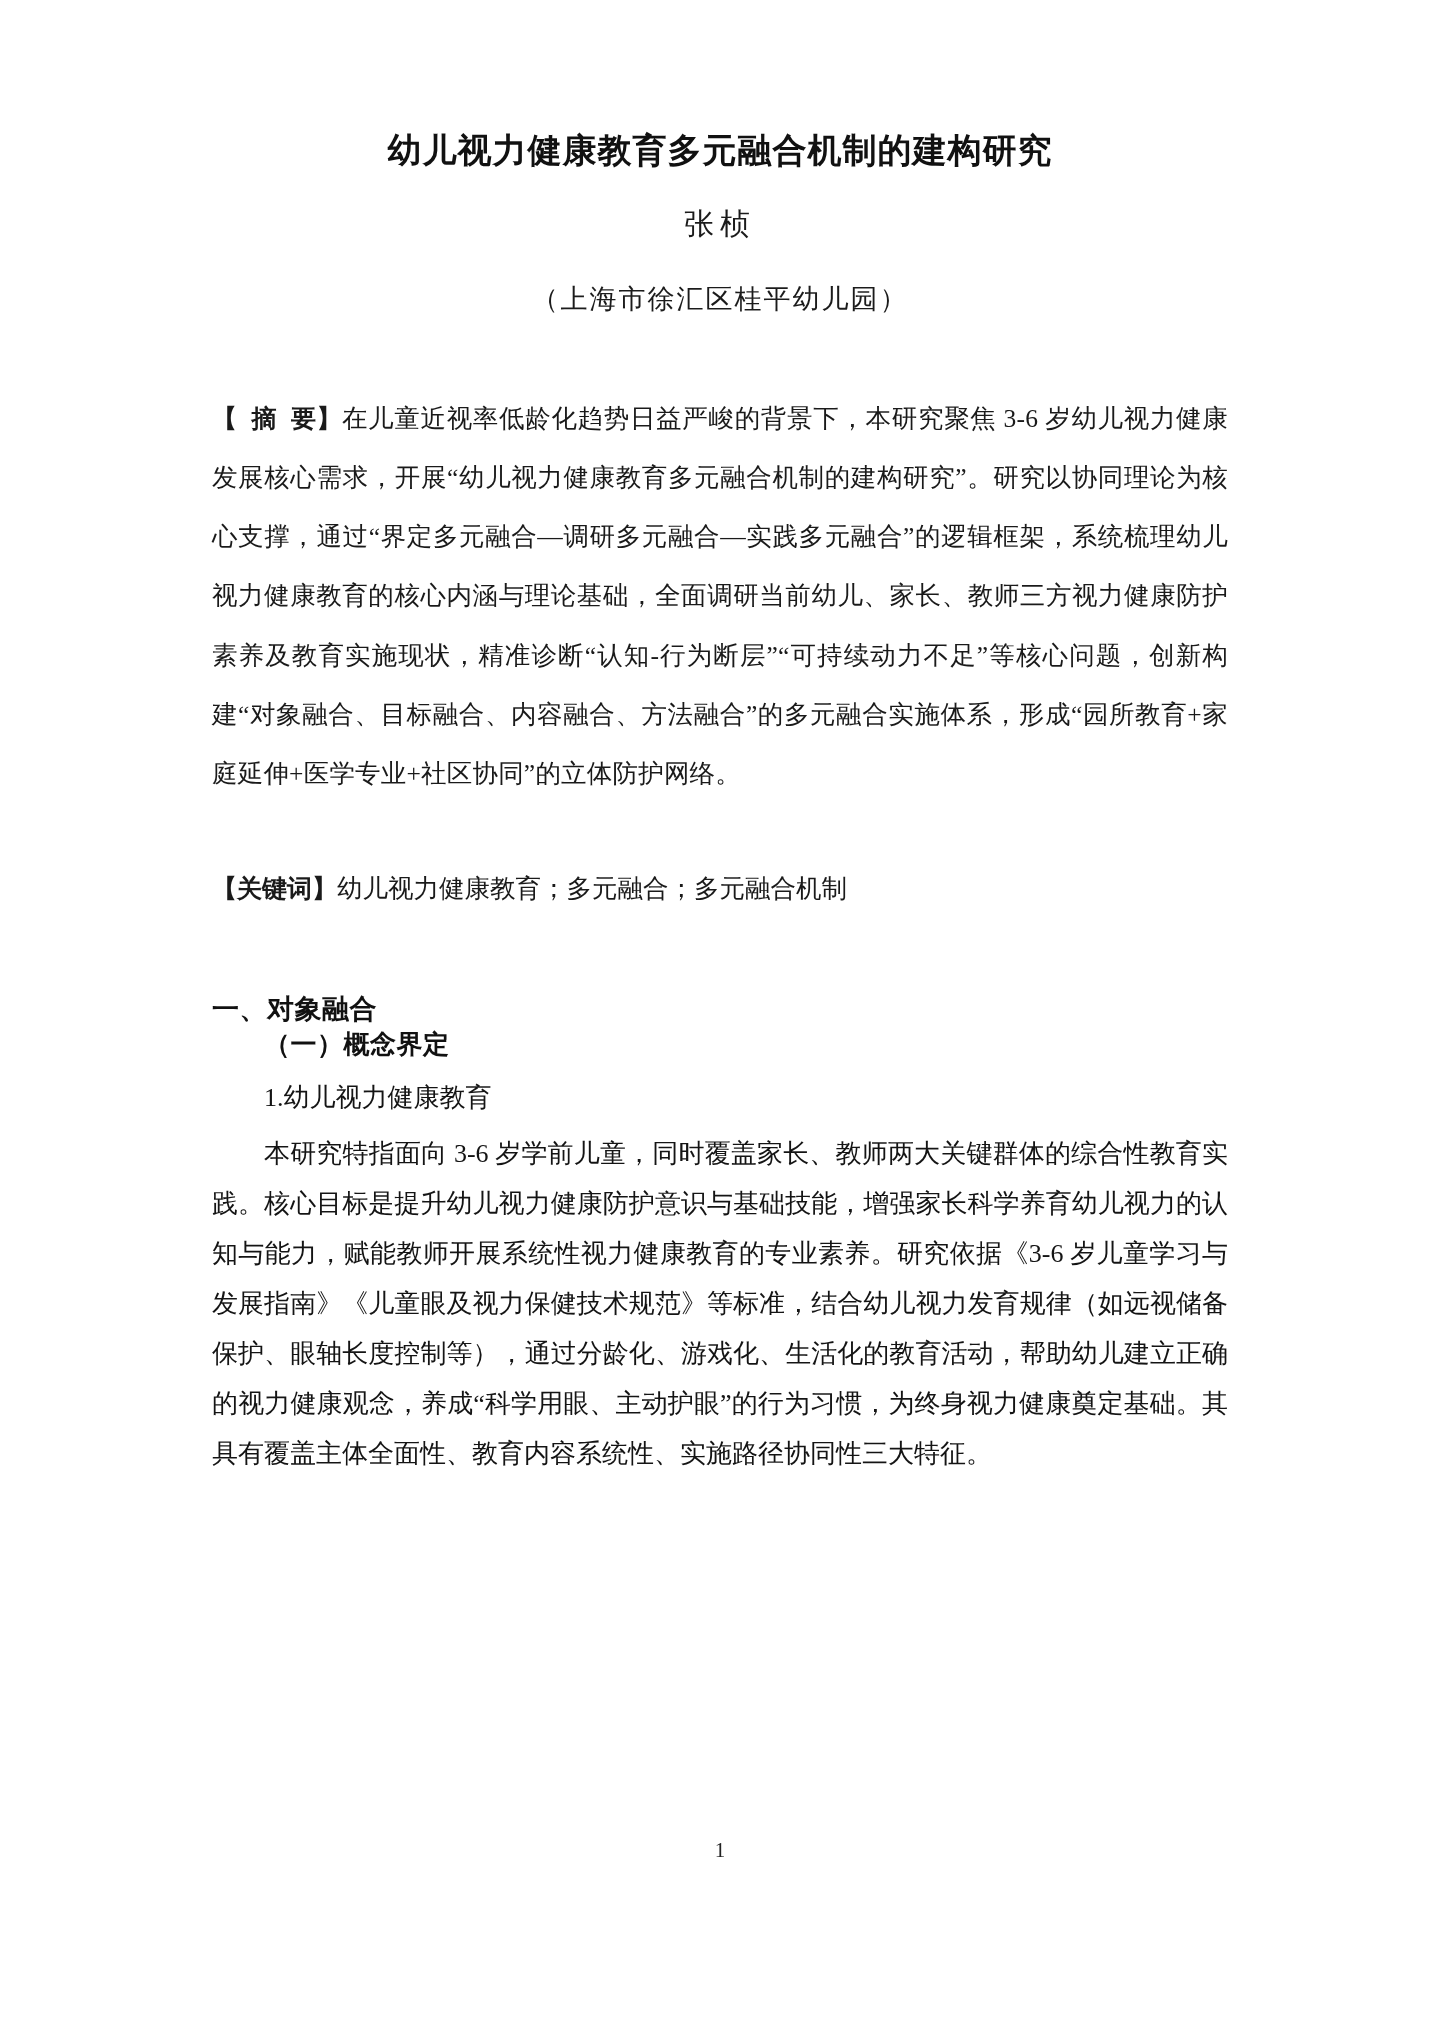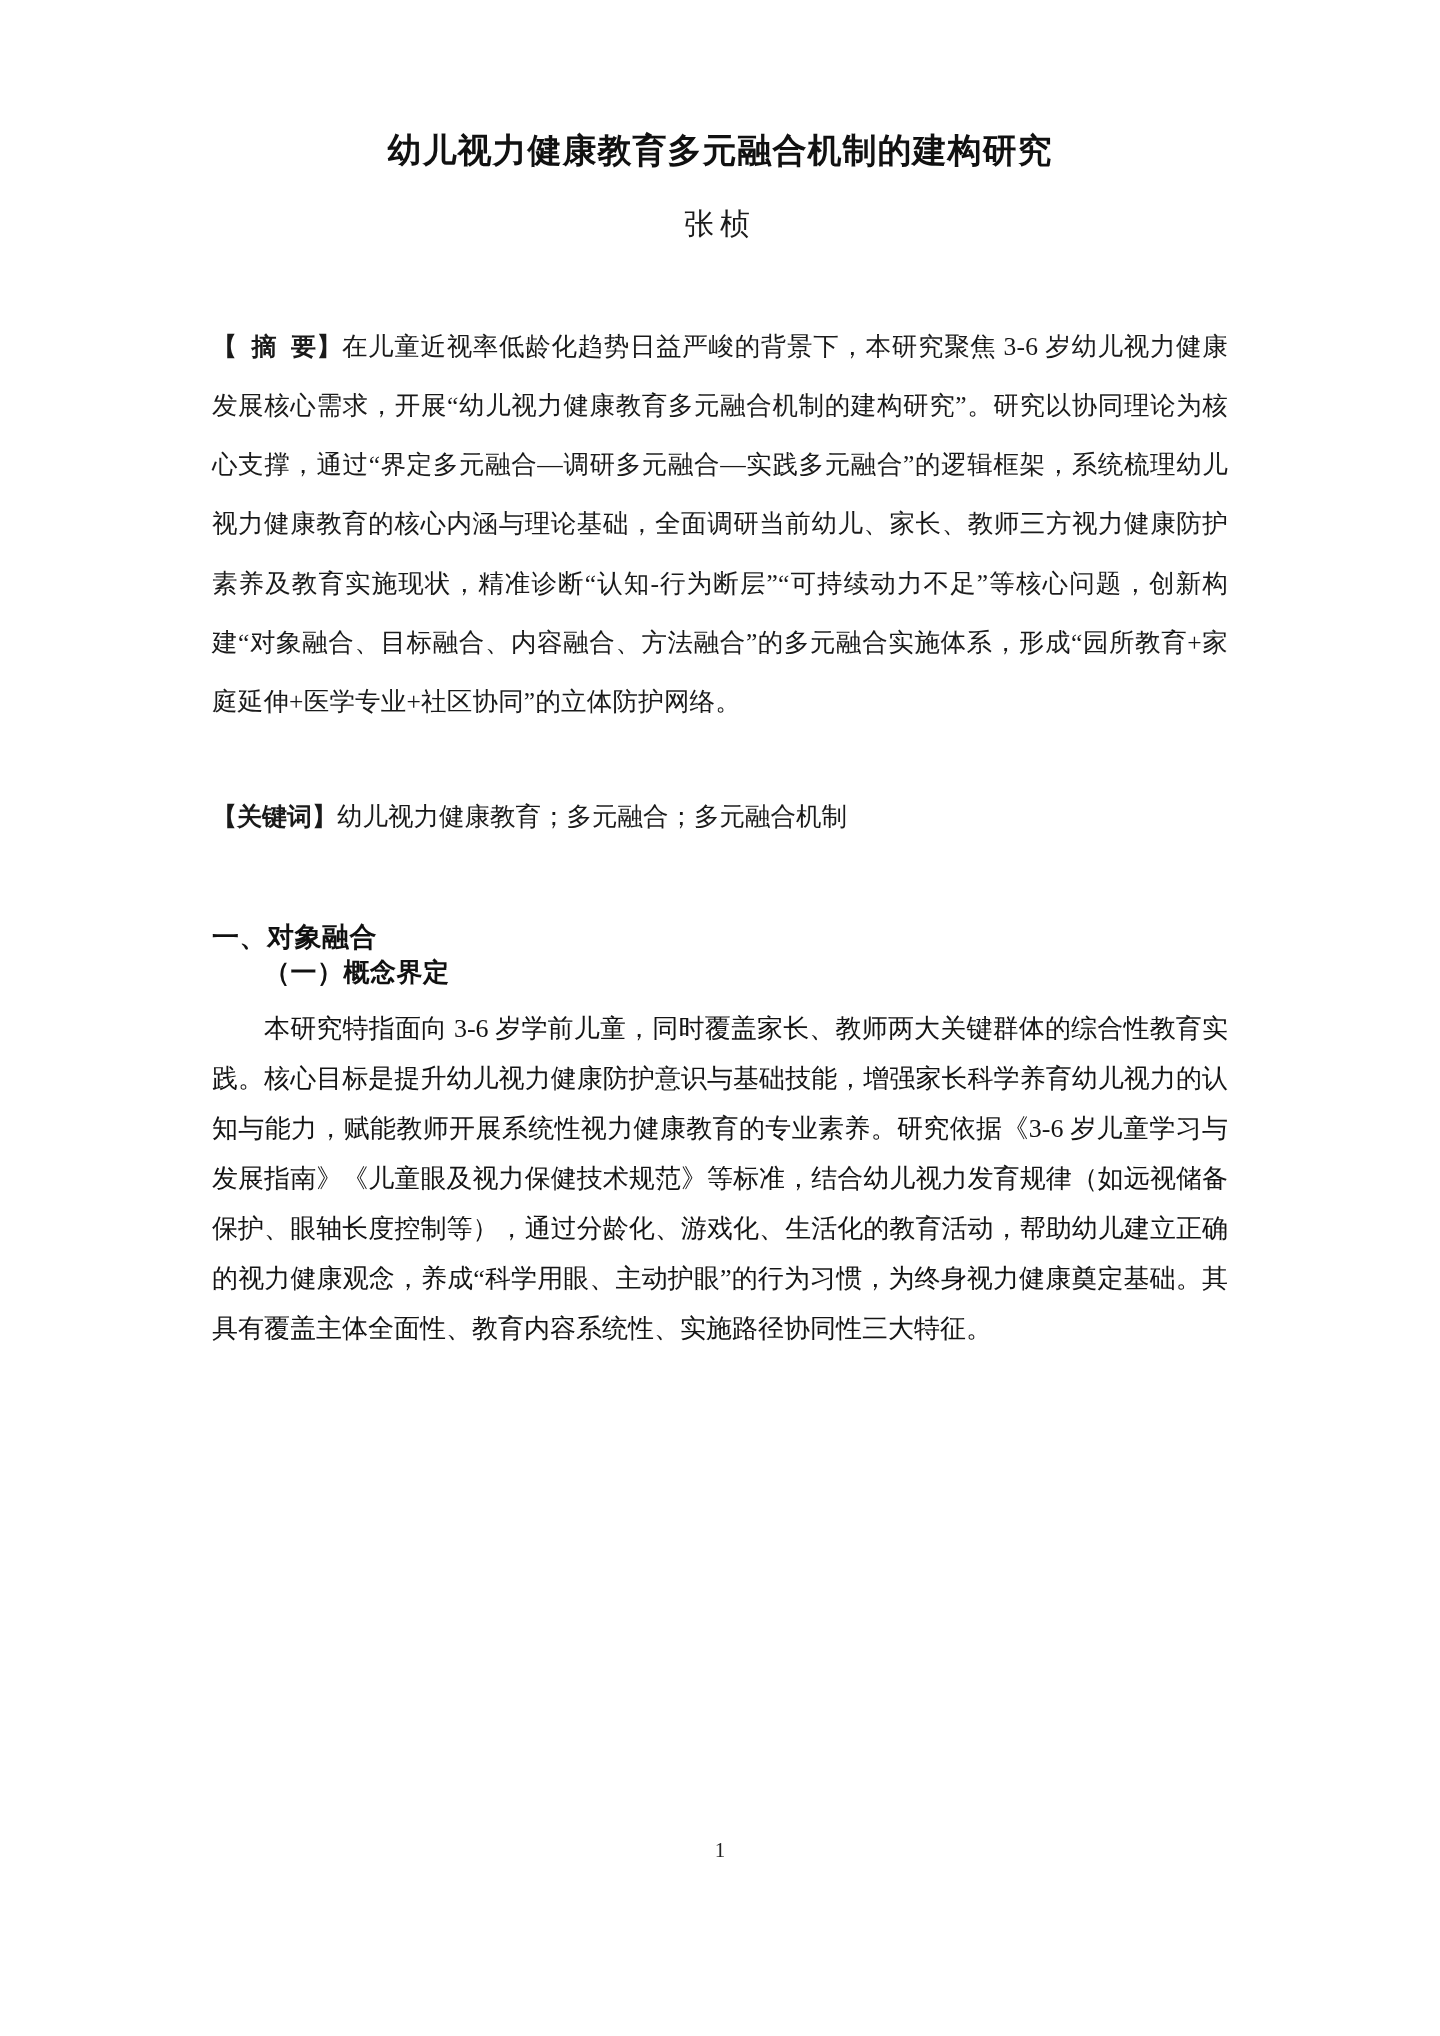--- a/index.html
+++ b/index.html
@@ -137,32 +137,34 @@
 </head>
 <body>
 
 <div class="page">
   <div class="content">
 
     <h1 class="doc-title">幼儿视力健康教育多元融合机制的建构研究</h1>
 
     <div class="doc-author">张桢</div>
 
+    <div class="doc-affiliation">（上海市徐汇区桂平幼儿园）</div>
 
     <div class="abstract-block">
       <span class="lead"><span class="gap">【摘</span><span>要】</span></span><span>在儿童近视率低龄化趋势日益严峻的背景下，本研究聚焦 3-6 岁幼儿视力健康发展核心需求，开展“幼儿视力健康教育多元融合机制的建构研究”。研究以协同理论为核心支撑，通过“界定多元融合—调研多元融合—实践多元融合”的逻辑框架，系统梳理幼儿视力健康教育的核心内涵与理论基础，全面调研当前幼儿、家长、教师三方视力健康防护素养及教育实施现状，精准诊断“认知-行为断层”“可持续动力不足”等核心问题，创新构建“对象融合、目标融合、内容融合、方法融合”的多元融合实施体系，形成“园所教育+家庭延伸+医学专业+社区协同”的立体防护网络。</span>
     </div>
 
     <div class="keywords-block">
       <span class="lead">【关键词】</span><span>幼儿视力健康教育；多元融合；多元融合机制</span>
     </div>
 
     <div class="h1-sec">一、对象融合</div>
 
     <div class="h2-sec">（一）概念界定</div>
 
+    <div class="h3-sec">1.幼儿视力健康教育</div>
 
     <p class="body-para">本研究特指面向 3-6 岁学前儿童，同时覆盖家长、教师两大关键群体的综合性教育实践。核心目标是提升幼儿视力健康防护意识与基础技能，增强家长科学养育幼儿视力的认知与能力，赋能教师开展系统性视力健康教育的专业素养。研究依据《3-6 岁儿童学习与发展指南》《儿童眼及视力保健技术规范》等标准，结合幼儿视力发育规律（如远视储备保护、眼轴长度控制等），通过分龄化、游戏化、生活化的教育活动，帮助幼儿建立正确的视力健康观念，养成“科学用眼、主动护眼”的行为习惯，为终身视力健康奠定基础。其具有覆盖主体全面性、教育内容系统性、实施路径协同性三大特征。</p>
 
   </div>
 
   <div class="page-number">1</div>
 </div>
 
 </body></html>

